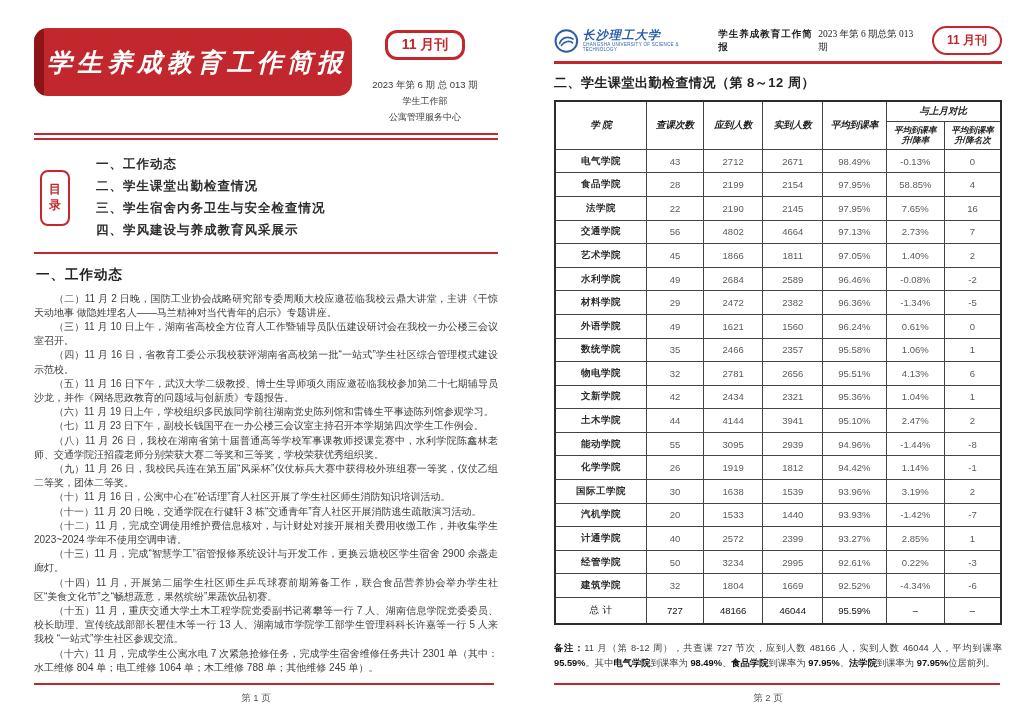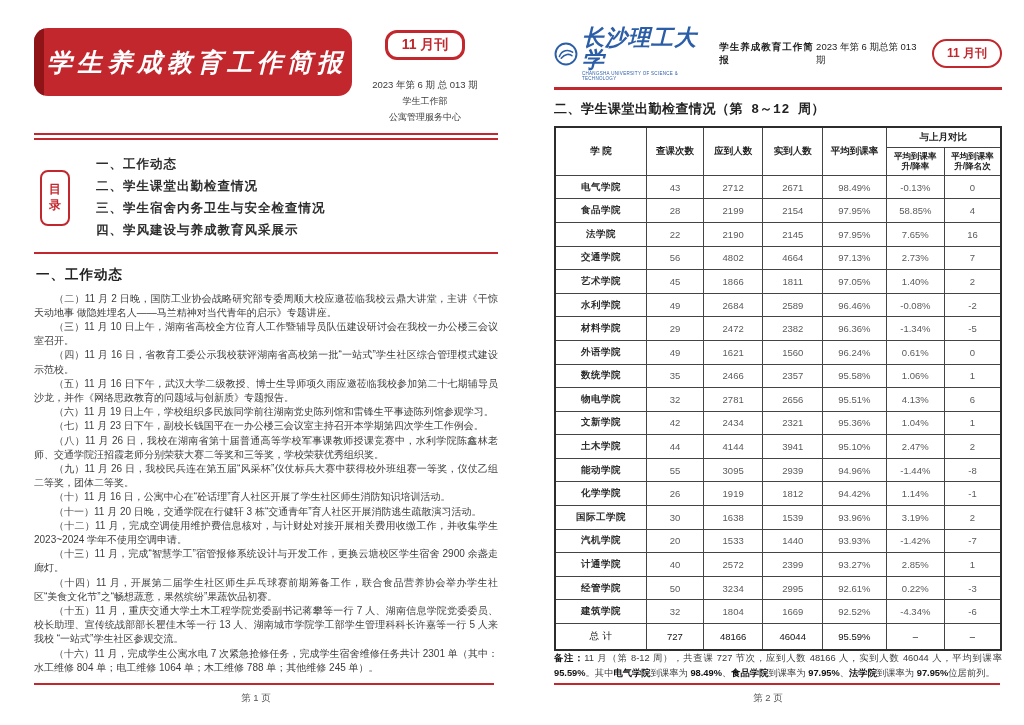--- a/index.html
+++ b/index.html
@@ -28,35 +28,35 @@
   .paras p { font-size:10px; color:#3d3d3d; line-height:14.2px; text-indent:2em; text-align:justify; }
   .pg-footer-line { position:absolute; left:34px; right:18px; bottom:40px; height:2px; background:#c1272d; }
   .pg-footer-text { position:absolute; left:0; right:0; bottom:20px; text-align:center; font-size:9.5px; color:#555; }
   .page2 .pg-footer-line { left:42px; right:24px; }
 
   
   .p2-header { display:flex; align-items:center; }
   .logo-block { display:flex; align-items:center; }
   .logo-mark { width:26px; height:26px; margin-right:4px; }
   .logo-text { display:flex; flex-direction:column; line-height:1; }
-  .logo-cn { font-family:"DejaVu Serif", serif; font-style:italic; font-weight:bold; font-size:22px; color:#2b5ea7; letter-spacing:1px; }
+  .logo-cn { font-family:"DejaVu Serif", serif; font-style:italic; font-weight:bold; font-size:12px; color:#2b5ea7; letter-spacing:1px; }
   .logo-en { font-size:4.5px; color:#2b5ea7; margin-top:2px; letter-spacing:.3px; }
   .p2-masthead { font-size:9.5px; font-weight:bold; color:#222; margin-left:10px; letter-spacing:1px; }
-  .p2-issue { margin-left:auto; font-size:9.5px; color:#222; }
+  .p2-issue { margin-left:auto; font-size:9.5px; color:#222;font-family:Liberation Serif, serif; }
   .badge2 { margin-left:12px; border:2.5px solid #c1272d; border-radius:16px; color:#c1272d; font-weight:bold; font-size:12px; padding:4px 13px; background:#fff; white-space:nowrap; }
   .p2-rule { height:2.5px; background:#c1272d; margin-top:6px; margin-bottom:10px; }
-  .sec2-title { font-size:13px; font-weight:bold; color:#222; margin:2px 0 8px 0; letter-spacing:.5px;font-family:Liberation Mono, monospace; }
+  .sec2-title { font-size:13px; font-weight:bold; color:#222; margin:2px 0 8px 0; letter-spacing:.5px; }
   table.att { width:100%; border-collapse:collapse; border:2px solid #2c2c2c; }
   .att th, .att td { border:1px solid #444; text-align:center; vertical-align:middle; }
-  .att th { font-size:9.5px; font-weight:bold; color:#222; padding:3px 1px; }
+  .att th { font-size:9.5px; font-weight:bold; color:#222; padding:3px 1px;font-style:italic; }
   .att .th-sub { font-size:8.5px; line-height:1.25; white-space:pre-line; }
   .att td { font-size:9.5px; color:#5a5a5a; height:23.6px; padding:0 2px; }
   .att td.college { font-weight:bold; color:#2c2c2c; letter-spacing:.5px; }
   .att tr.total td { font-weight:normal; color:#111; height:26px; }
-  .note { margin-top:0; font-size:9.3px; color:#3d3d3d; line-height:1.62; text-align:justify; }
+  .note { margin-top:16px; font-size:9.3px; color:#3d3d3d; line-height:1.62; text-align:justify; }
   .note b { color:#111; }
 </style>
 </head>
 <body>
 
 <div class="spread">
 
   <div class="page page1">
     <div class="p1-header">
       <div class="banner">

